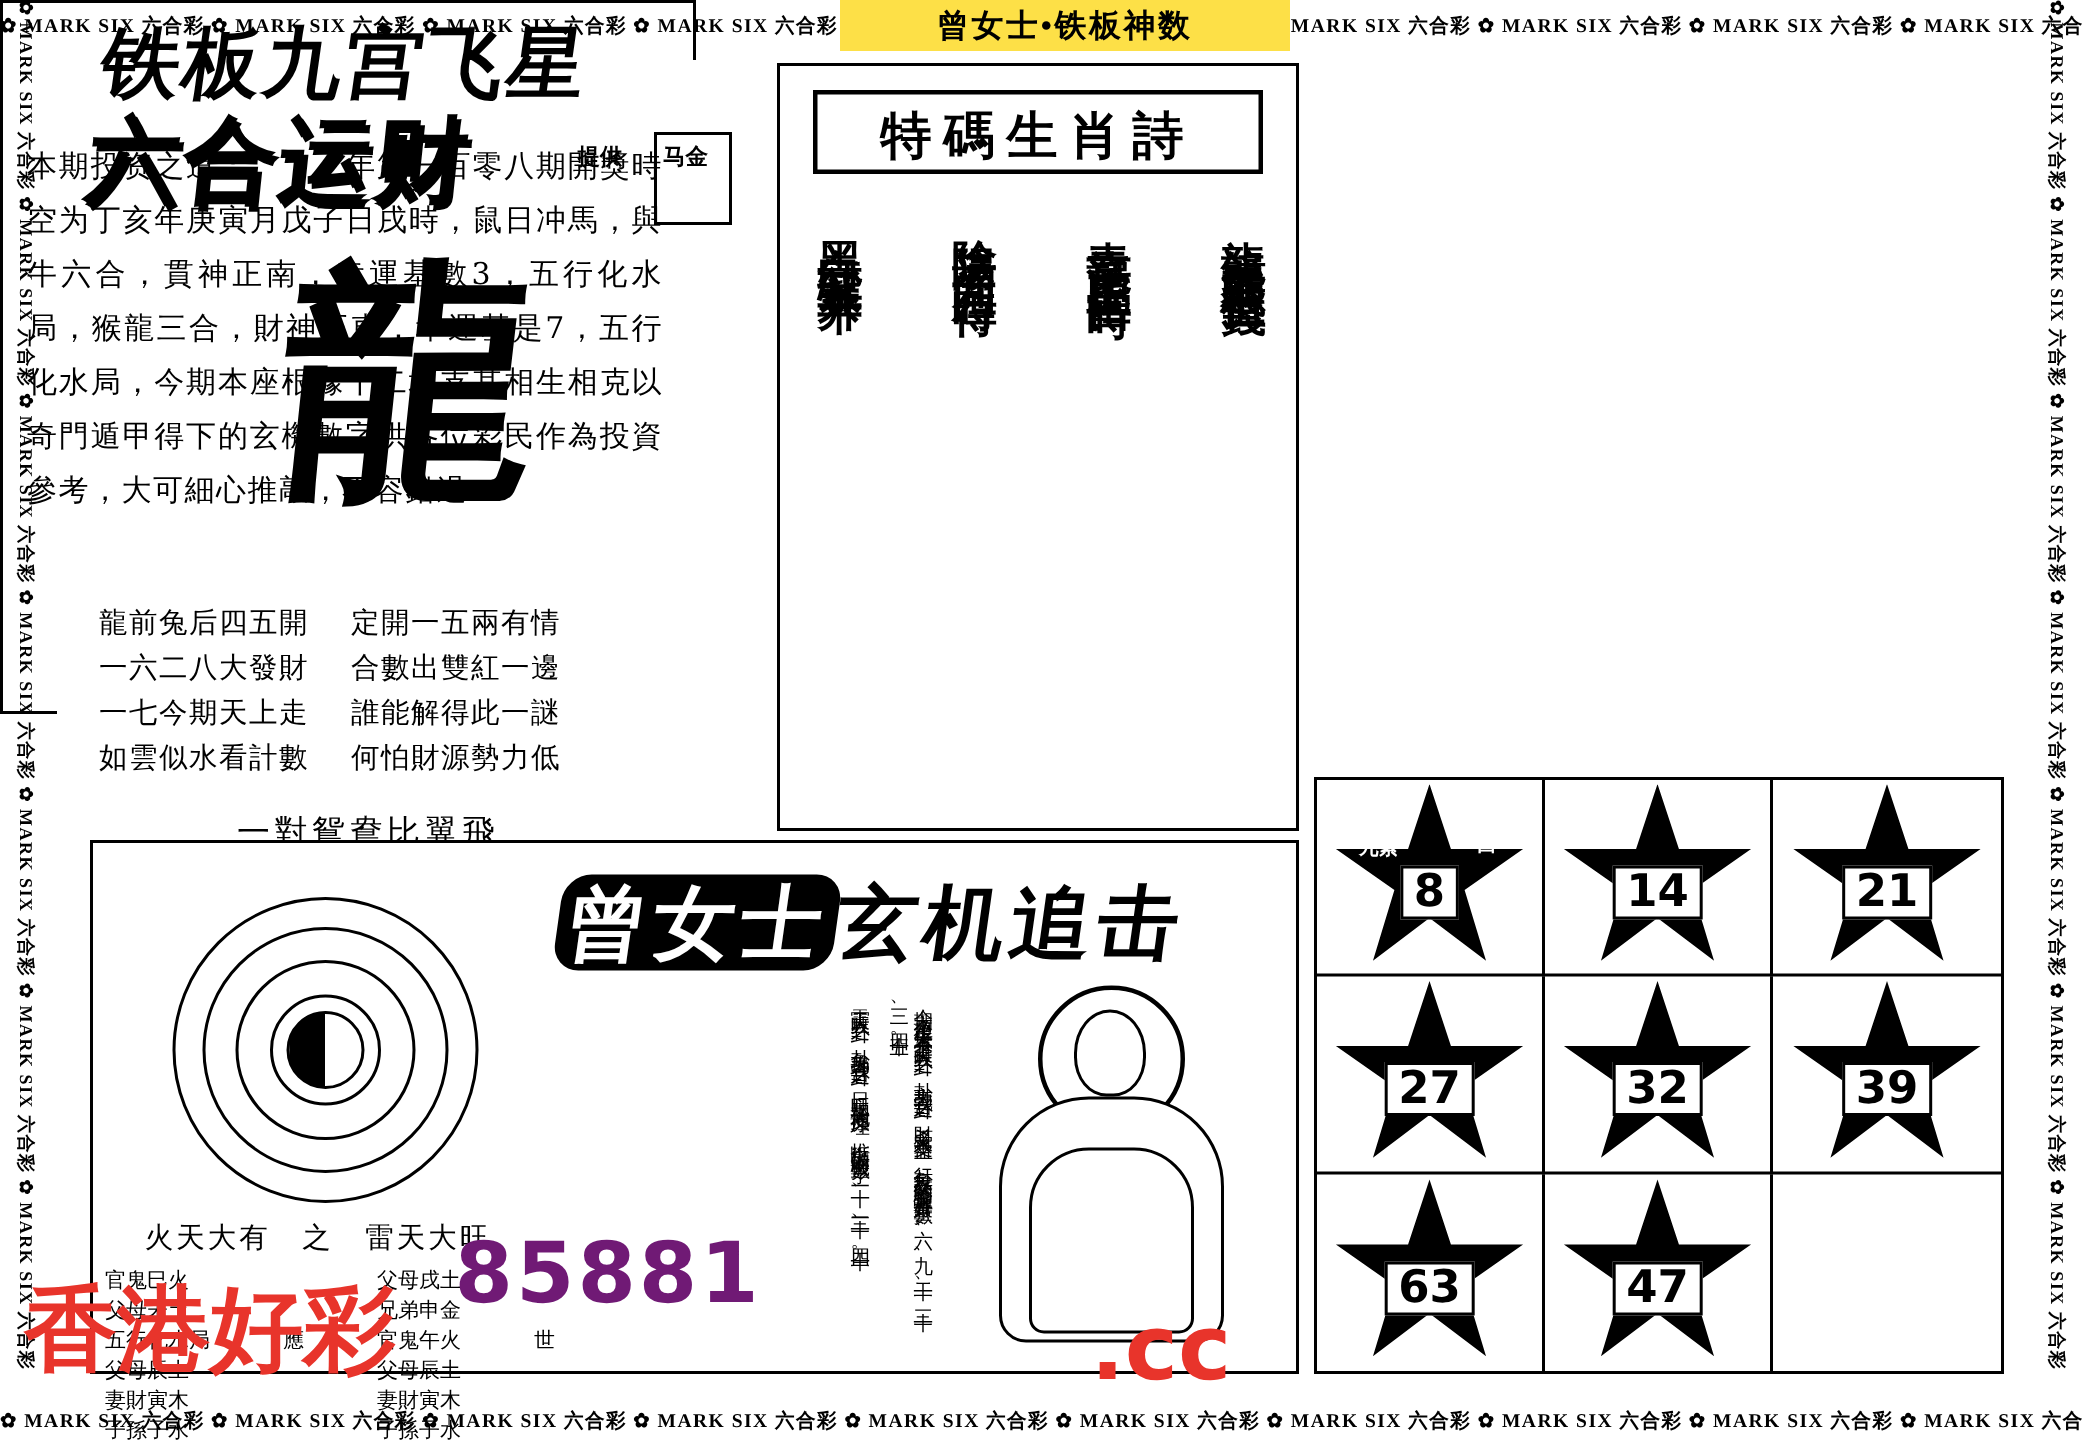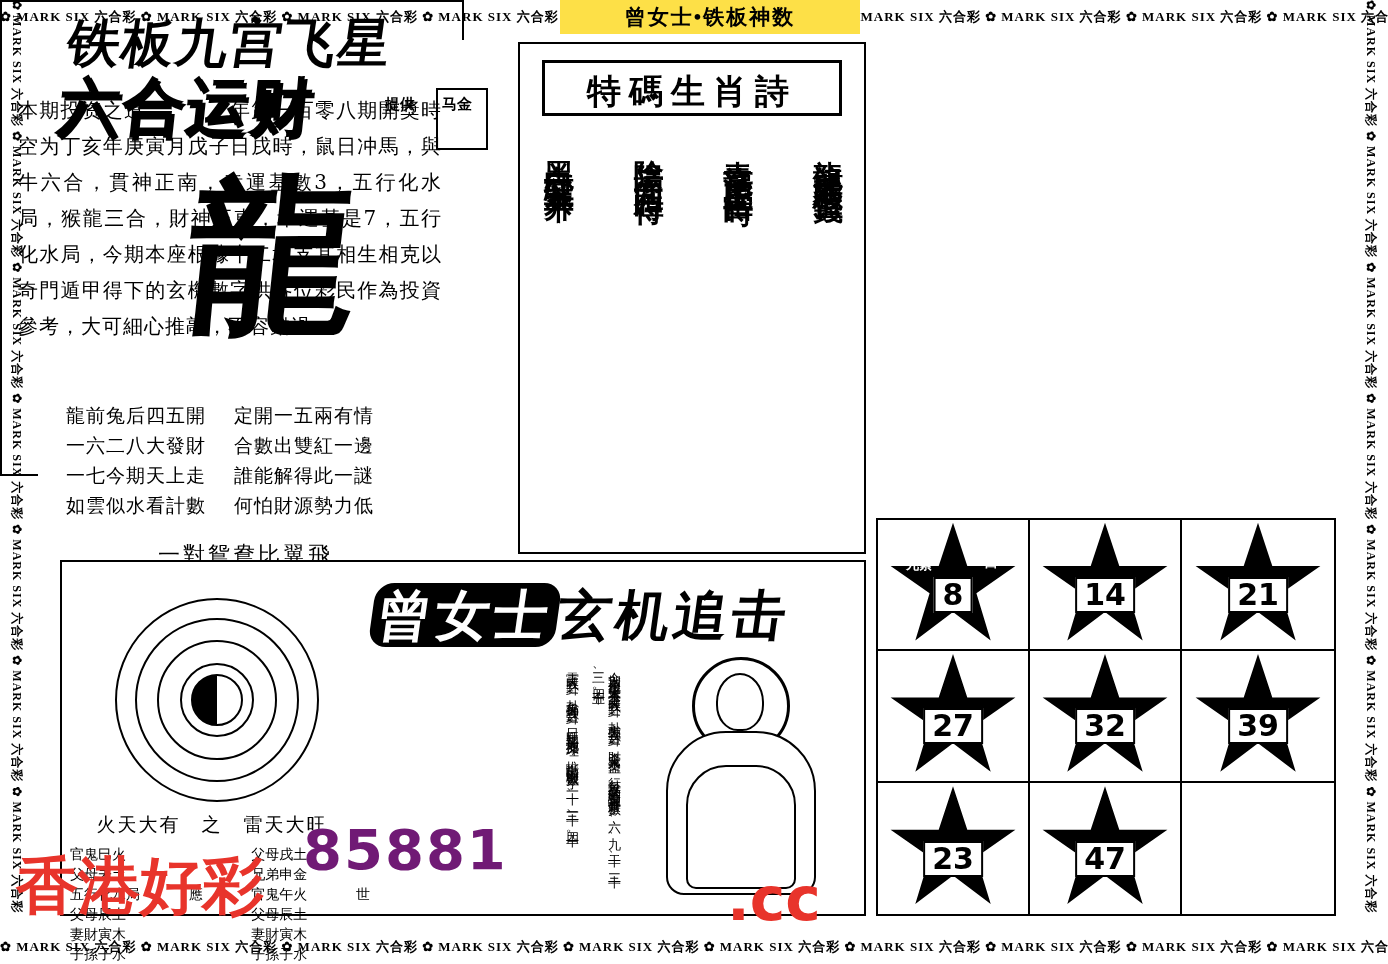--- a/index.html
+++ b/index.html
@@ -200,21 +200,21 @@
       <div class="cell">
         <div class="star"></div>
         <div class="num">32</div>
       </div>
       <div class="cell">
         <div class="star"></div>
         <div class="num">39</div>
       </div>
       <div class="cell">
         <div class="star"></div>
-        <div class="num">23</div>
+        <div class="num">63</div>
       </div>
       <div class="cell">
         <div class="star"></div>
         <div class="num">47</div>
       </div>
     </div>
   </div>
 
   <div id="panel-bottom" class="box">
 

